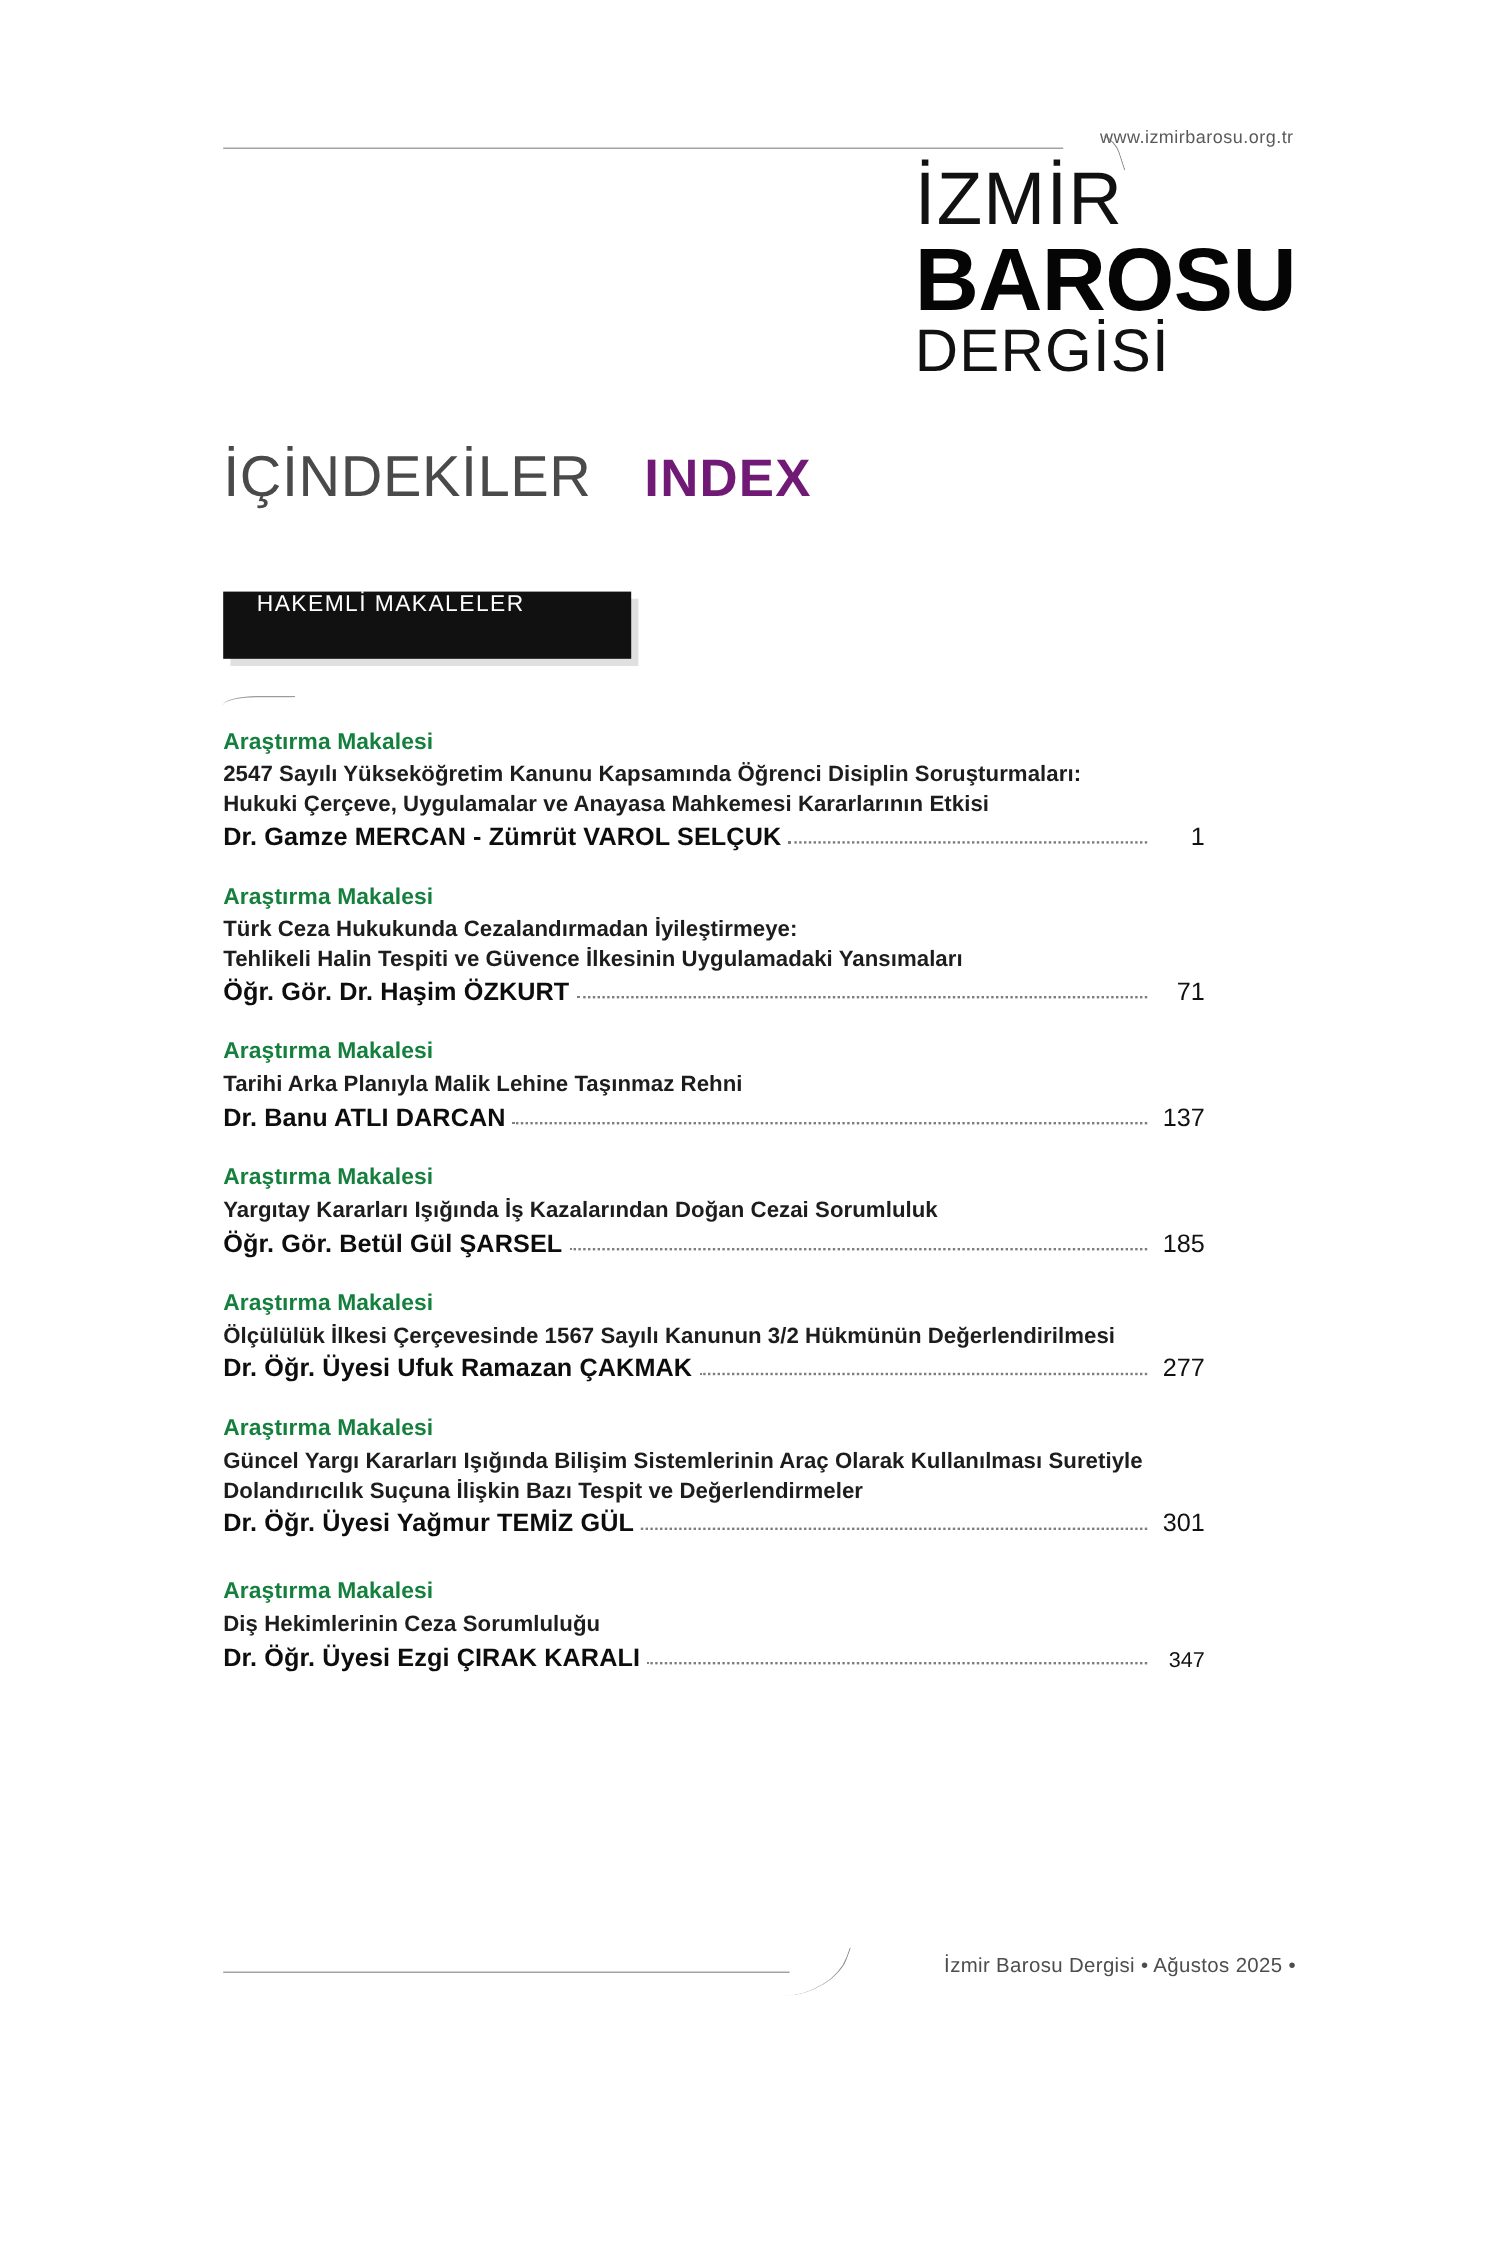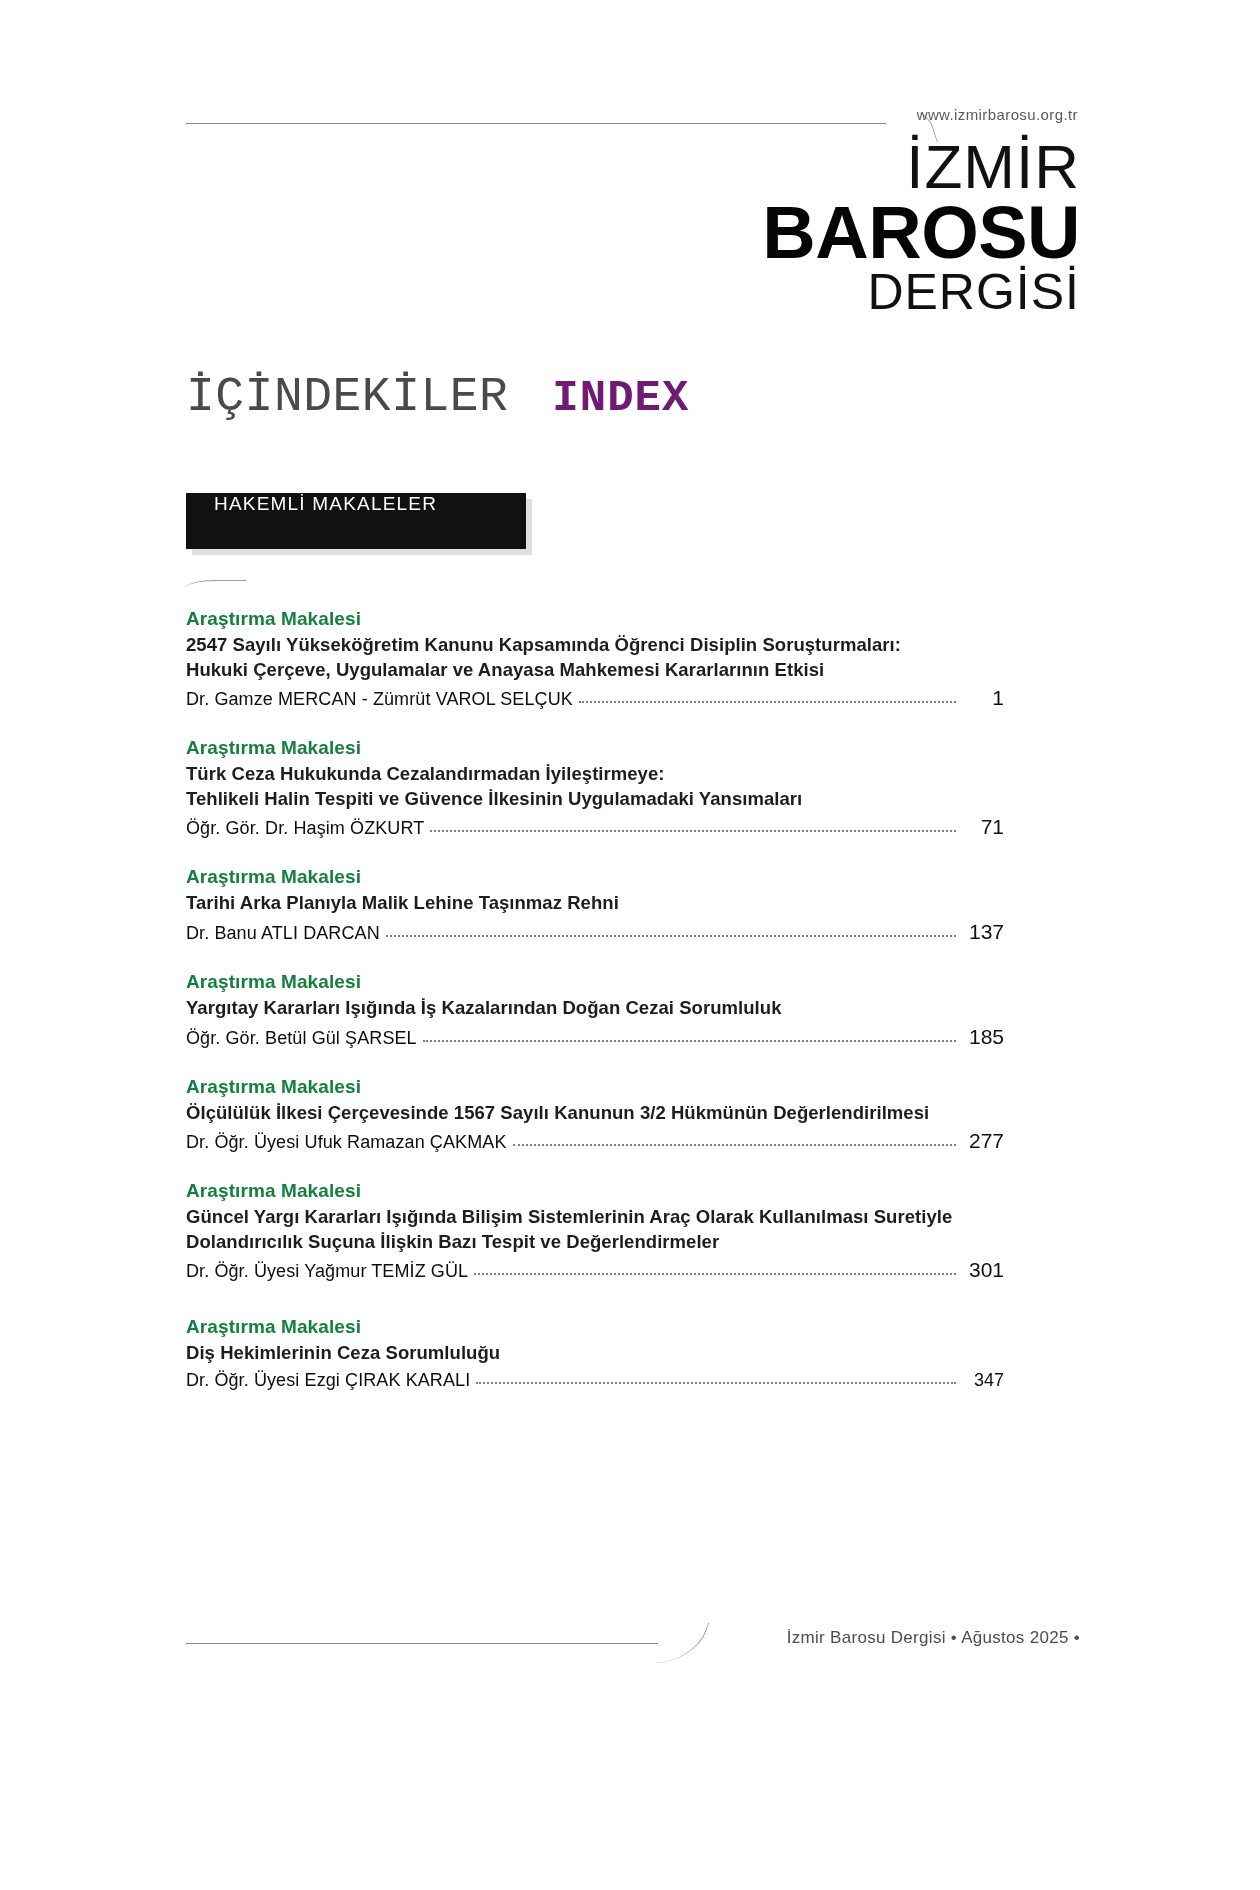--- a/index.html
+++ b/index.html
@@ -52,21 +52,20 @@
     letter-spacing: 0.4px;
     color: #5a5a5a;
     font-family: "Liberation Sans", sans-serif;
   }
 
   
   .masthead {
     position: absolute;
     right: 180px;
     top: 138px;
-    text-align: right;
     line-height: 0.92;
   }
   .mast-izmir {
     font-size: 62px;
     font-weight: 400;
     letter-spacing: 1px;
     color: #111;
     font-family: "Liberation Sans", sans-serif;
   }
   .mast-barosu {
@@ -87,21 +86,20 @@
   }
 
   
   .title-row {
     position: absolute;
     left: 186px;
     top: 370px;
     display: flex;
     align-items: baseline;
     gap: 44px;
-    font-family: Liberation Mono, monospace;
   }
   .title-main {
     font-size: 48px;
     font-weight: 400;
     color: #4a4a4a;
     letter-spacing: 0.5px;
   }
   .title-sub {
     font-size: 44px;
     font-weight: 700;
@@ -164,22 +162,22 @@
     line-height: 1.33;
     letter-spacing: 0.05px;
   }
   .entry-foot {
     display: flex;
     align-items: flex-end;
     margin-top: 4px;
     width: 100%;
   }
   .entry-author {
-    font-size: 18px;
-    font-weight: 400;
+    font-size: 21px;
+    font-weight: 700;
     color: #0d0d0d;
     white-space: nowrap;
     letter-spacing: 0.1px;
   }
   .dotfill {
     flex: 1 1 auto;
     border-bottom: 2px dotted #7d7d7d;
     margin: 0 6px 7px 6px;
     height: 1px;
     min-width: 10px;

